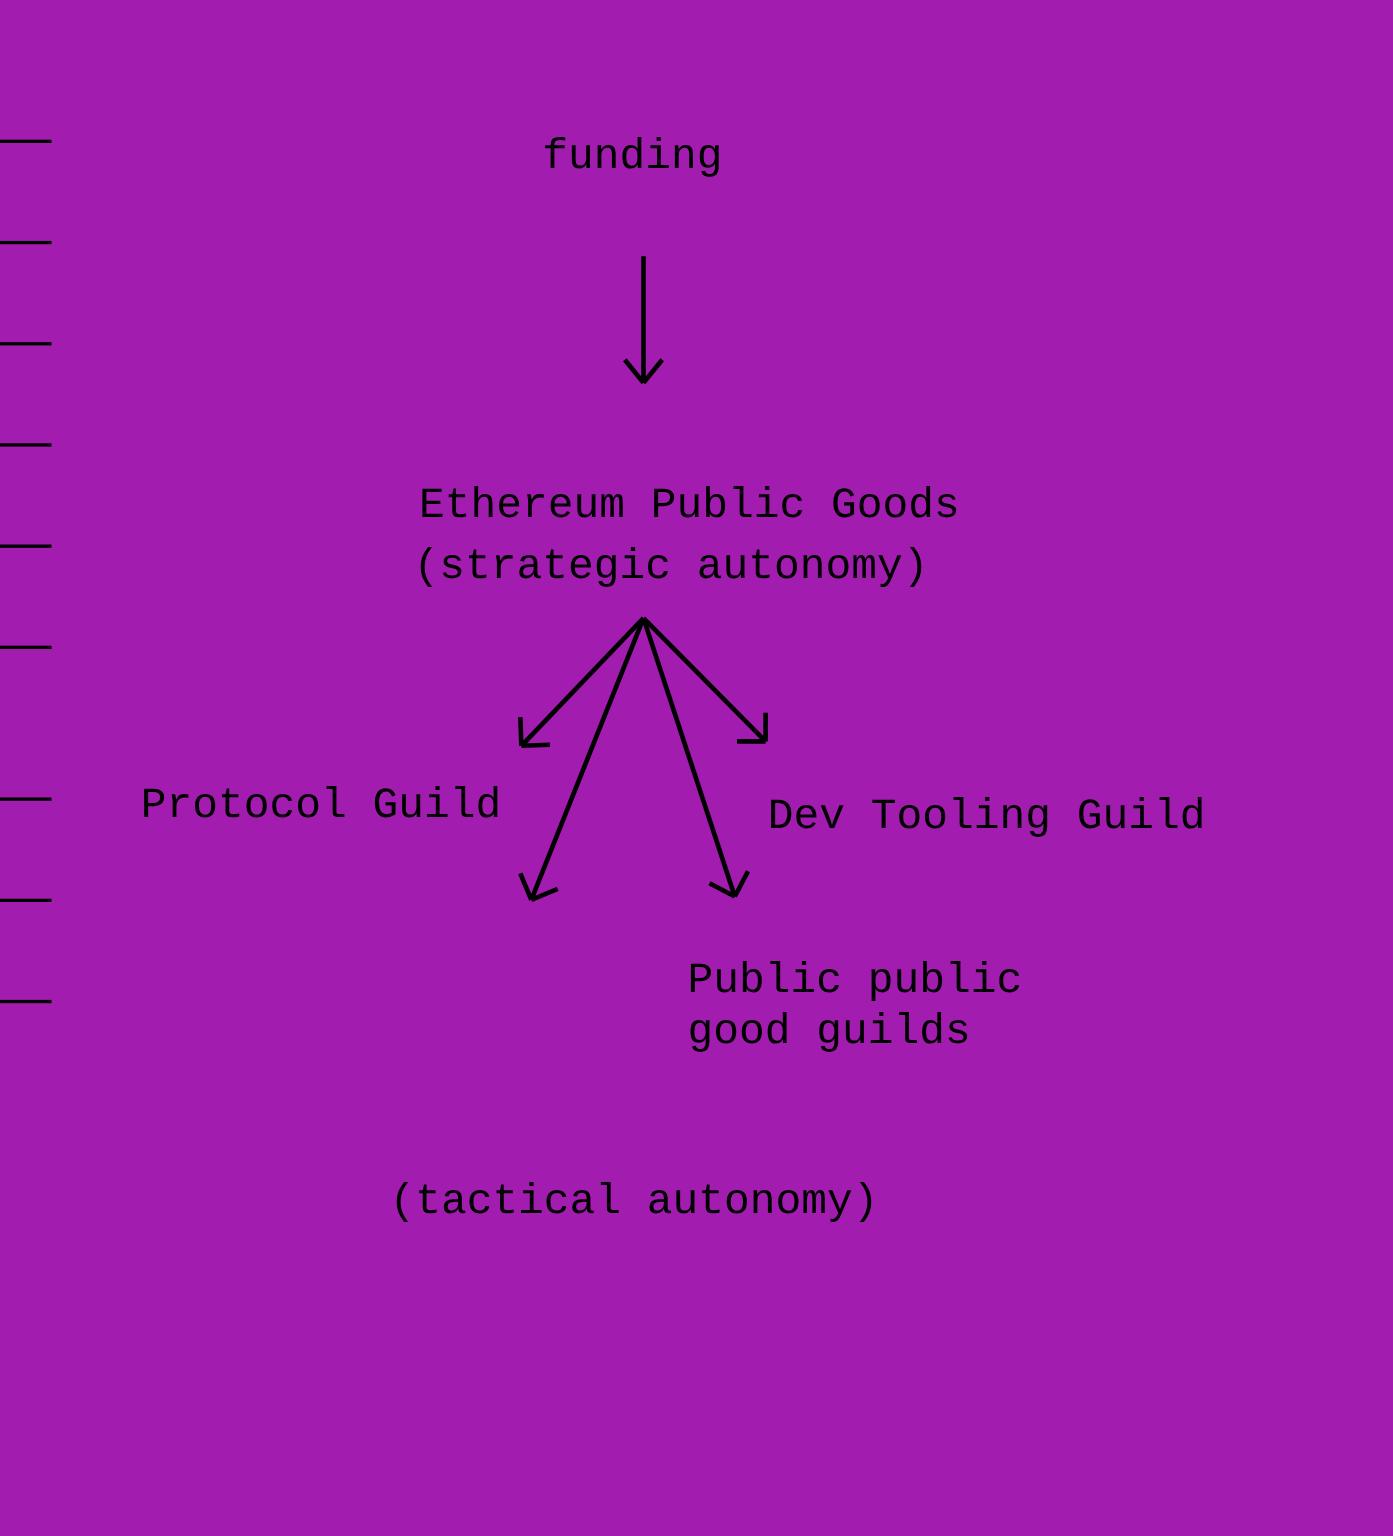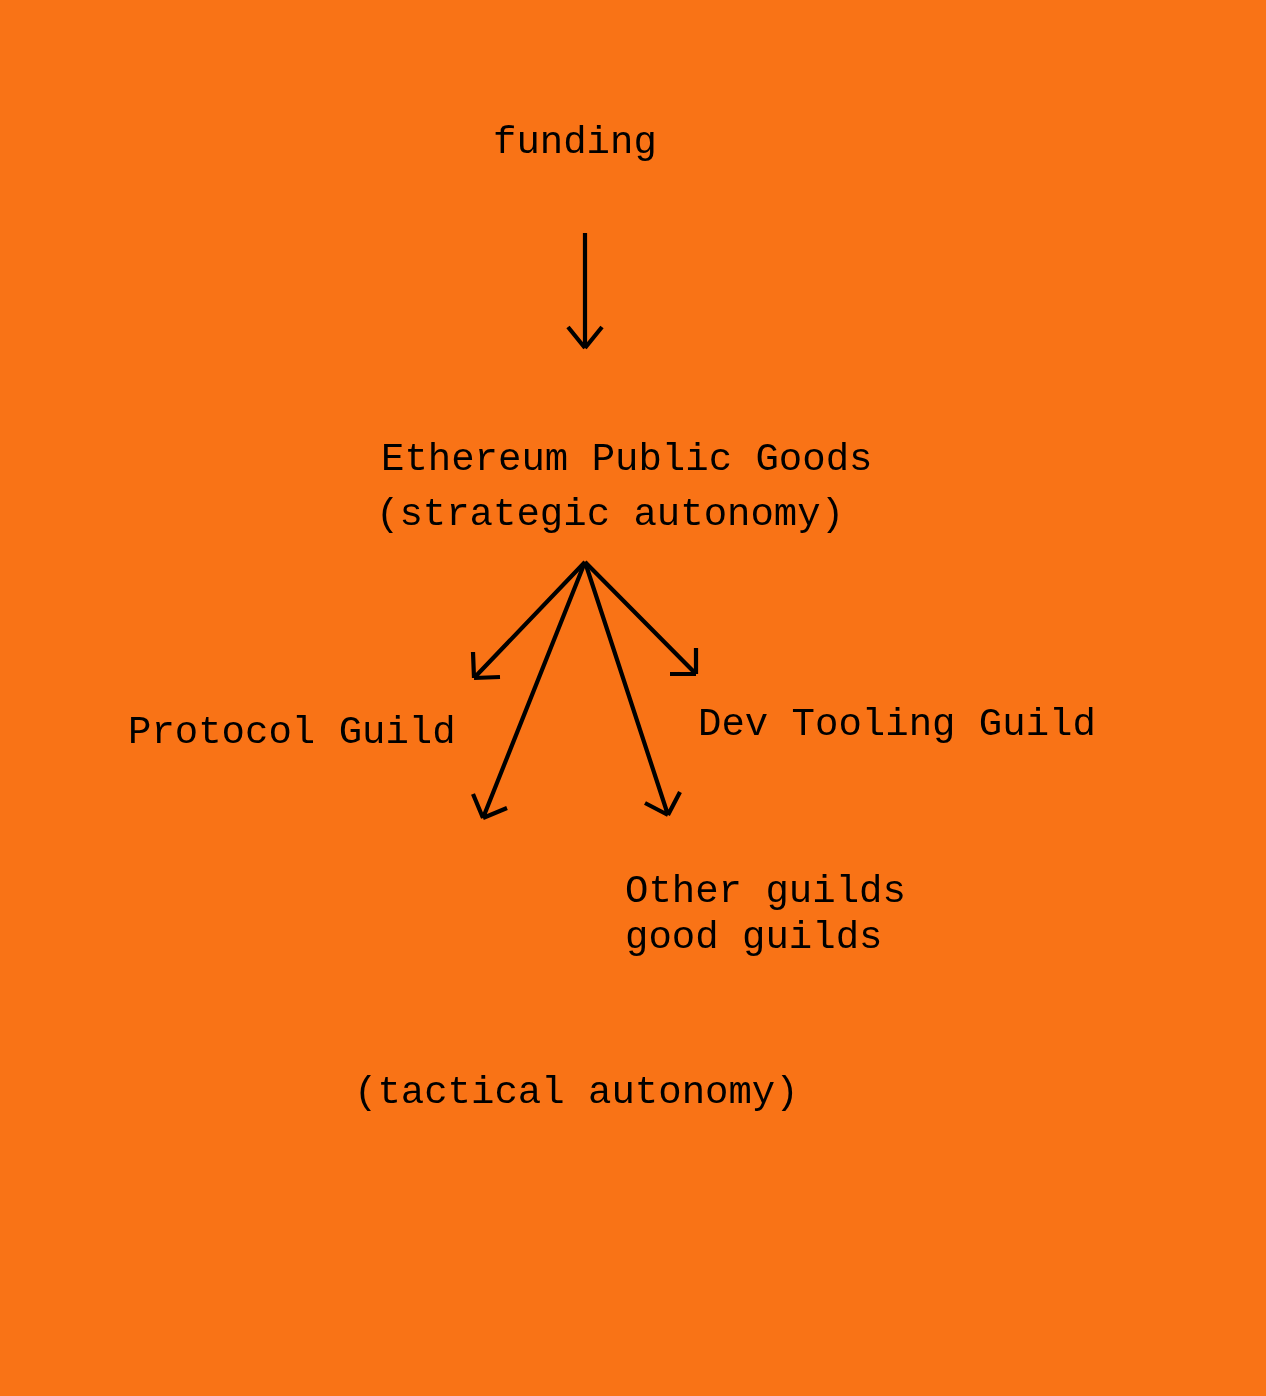--- a/index.html
+++ b/index.html
@@ -38,30 +38,30 @@
     stroke: #000000;
     stroke-width: 4.2;
     stroke-linecap: butt;
     stroke-linejoin: miter;
   }
   
   .n-funding        { left: 493px; top: 120px; }
   .n-epg-title      { left: 341px; top: 437px; margin-left: 40px; }
   .n-epg-subtitle   { left: 376px; top: 492px; }
   .n-protocol       { left: 128px; top: 710px; }
-  .n-devtooling     { left: 698px; top: 702px; }
+  .n-devtooling     { left: 698px; top: 720px; }
   .n-guildguild     { left: 268px; top: 869px; }
   .n-other-1        { left: 625px; top: 869px; }
   .n-other-2        { left: 625px; top: 915px; }
   .n-tactical       { left: 354px; top: 1070px; }
 </style>
 </head>
 <body style="background: rgb(255, 255, 255);">
 
-<div class="canvas" style="background: #f97316; color: rgb(0, 0, 0);">
+<div class="canvas" style="background: #a21caf; color: rgb(0, 0, 0); text-decoration: underline;">
 
   <svg class="arrows" viewBox="0 0 1266 1396" xmlns="http://www.w3.org/2000/svg">
     <g>
       <path d="M585 233 L585 348 M585 348 L568 327 M585 348 L602 327" style="stroke: rgb(0, 0, 0);"></path>
     </g>
     <g>
       <path d="M585 562 L474 678 M474 678 L500 677 M474 678 L473 652" style="stroke: rgb(0, 0, 0);"></path>
     </g>
     <g>
       <path d="M585 562 L696 674 M696 674 L696 648 M696 674 L670 674" style="stroke: rgb(0, 0, 0);"></path>
@@ -78,19 +78,19 @@
 
   <div class="node n-epg-title">Ethereum Public Goods</div>
 
   <div class="node n-protocol">Protocol Guild</div>
 
   <div class="node n-epg-subtitle">(strategic autonomy)</div>
 
   <div class="node n-devtooling">Dev Tooling Guild</div>
 
 
-  <div class="node n-other-1">Other guilds</div>
+  <div class="node n-other-1">Public public</div>
 
   <div class="node n-other-2">good guilds</div>
 
   <div class="node n-tactical">(tactical autonomy)</div>
 
 </div>
 
 </body></html>

